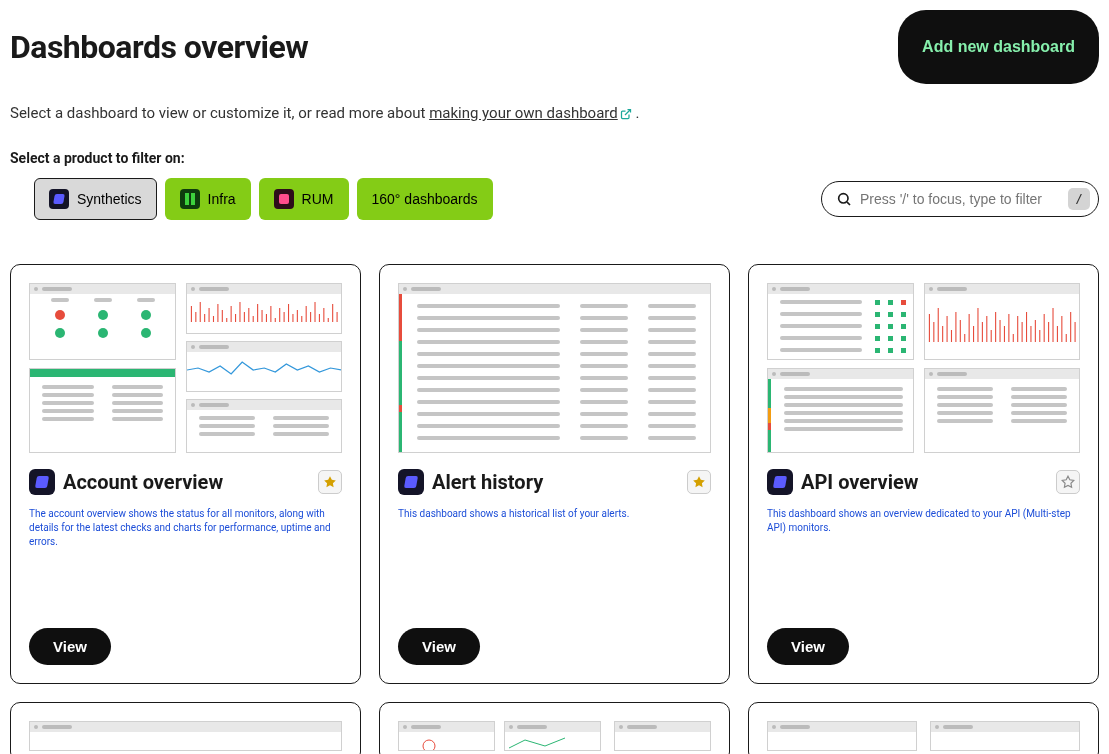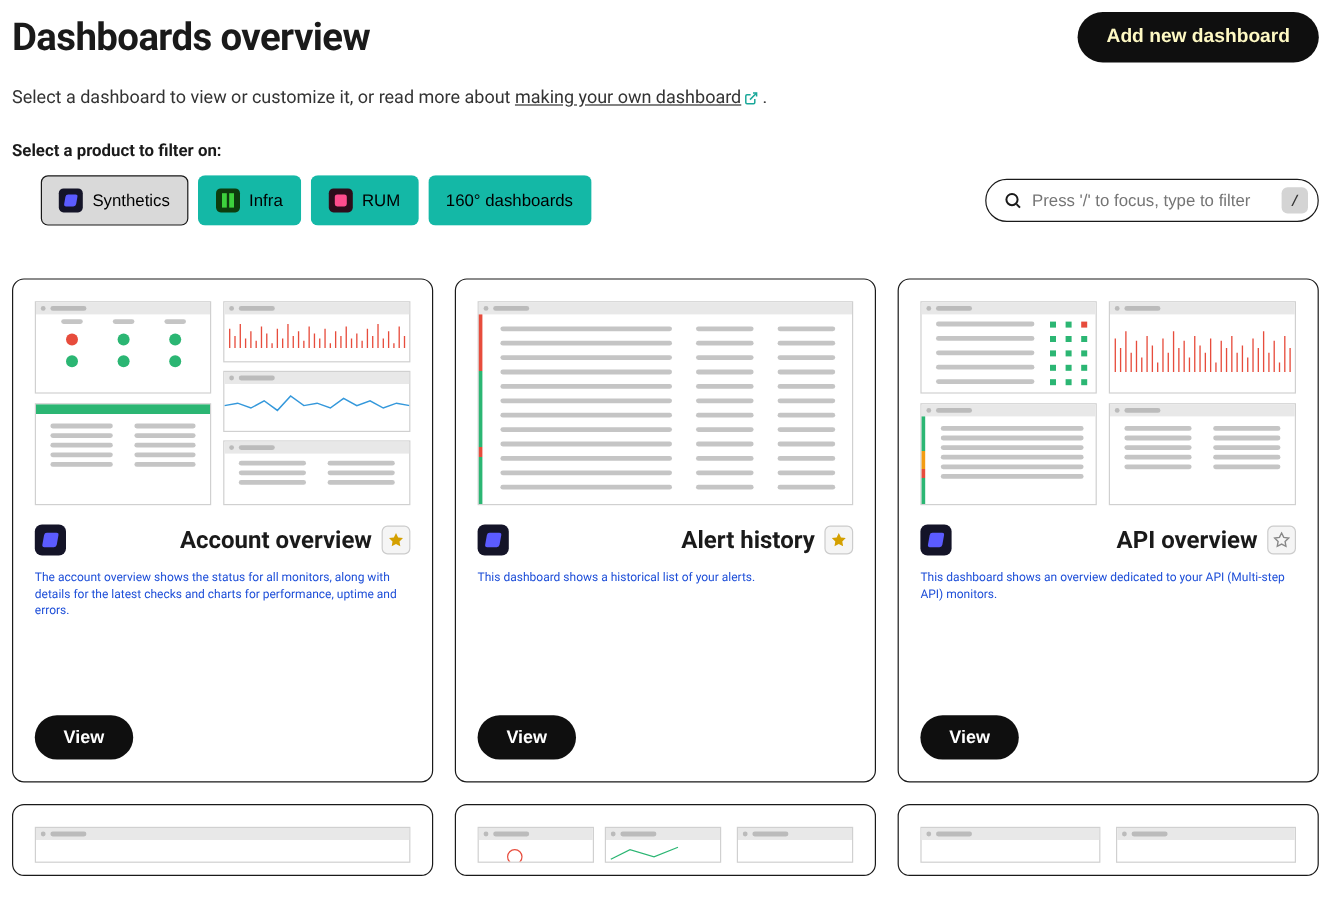--- a/index.html
+++ b/index.html
@@ -16,24 +16,24 @@
   align-items: center;
   margin-bottom: 20px;
 }
 h1 {
   font-size: 32px;
   font-weight: 700;
   letter-spacing: -0.5px;
 }
 .btn-primary {
   background: #0f0f0f;
-  color: #fef9c3;
+  color: #86efac;
   border: none;
   border-radius: 28px;
-  padding: 12px 24px;
+  padding: 28px 24px;
   font-size: 16px;
   font-weight: 600;
   cursor: pointer;
 }
 .intro {
   font-size: 15px;
   color: #333;
   margin-bottom: 28px;
 }
 .intro a {
@@ -60,21 +60,21 @@
   padding-left: 24px;
 }
 .chips {
   display: flex;
   gap: 8px;
 }
 .chip {
   display: flex;
   align-items: center;
   gap: 8px;
-  background: #14b8a6;
+  background: #84cc16;
   border: 1px solid transparent;
   border-radius: 6px;
   padding: 10px 14px;
   font-size: 14px;
   font-weight: 500;
   cursor: pointer;
 }
 .chip.active {
   background: #d9d9d9;
   border: 1px solid #1a1a1a;
@@ -150,21 +150,20 @@
   border-radius: 6px;
   background: #141428;
   position: relative;
   flex-shrink: 0;
 }
 .card-icon::after { content:""; position:absolute; width:12px; height:12px; background:#5b5bff; border-radius:2px; top:7px; left:7px; transform:skewX(-10deg); }
 .card-title {
   font-size: 20px;
   font-weight: 700;
   flex: 1;
-  text-align: right;
 }
 .star-btn {
   width: 24px;
   height: 24px;
   border: 1px solid #ccc;
   border-radius: 5px;
   background: #f5f5f5;
   display: flex;
   align-items: center;
   justify-content: center;

